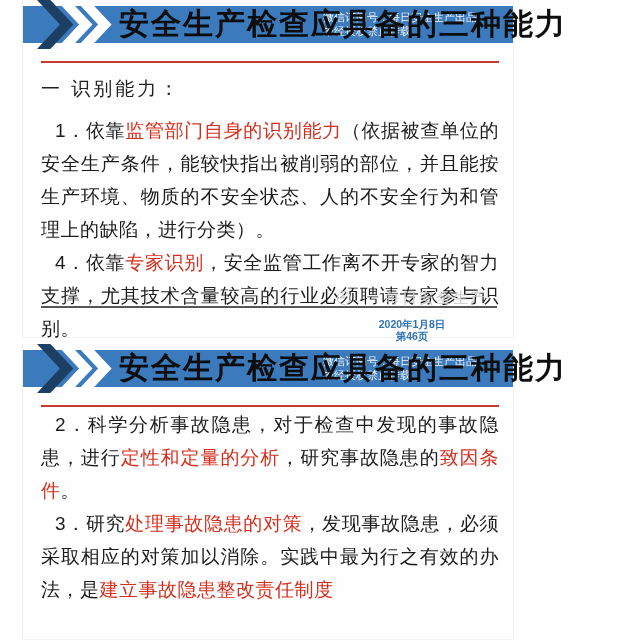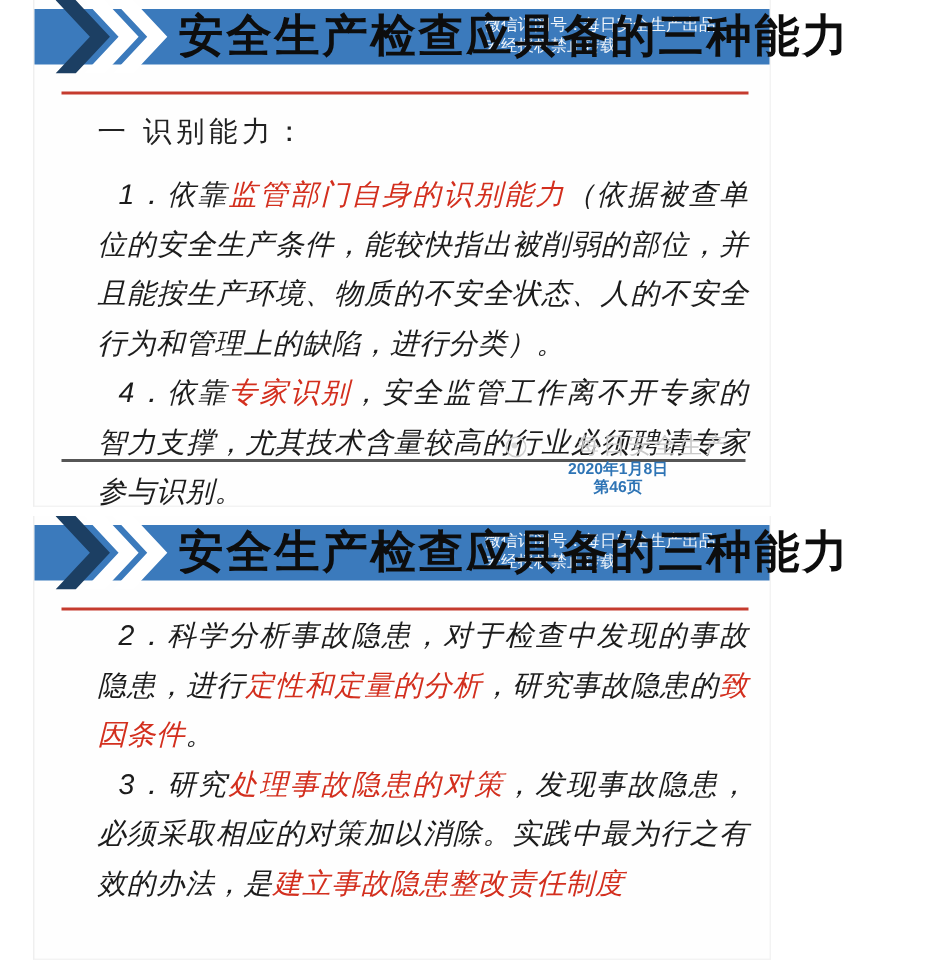--- a/index.html
+++ b/index.html
@@ -38,30 +38,30 @@
     width:185px; text-align:left;
     font-size:11px; line-height:14px; color:rgba(255,255,255,0.93);
   }
   
   .red-line {
     position:absolute; left:18px; right:14px; top:61px;
     border-top:2px solid #c53b2e;
   }
   .content {
     position:absolute; left:18px; right:14px; top:72px;
-    font-size:19px; line-height:33px;margin-left:24px;
+    font-size:19px; line-height:33px;
   }
   #slide2 .content { top:64px; }
   .section-heading {
     font-size:19px; letter-spacing:3px; color:#222;
     margin:0 0 9px 0; font-weight:500;
   }
   .content p {
     margin:0; text-indent:14px; text-align:justify;
-    color:#1c1c1c; letter-spacing:0.5px;font-style:italic;
+    color:#1c1c1c; letter-spacing:0.5px;
   }
   .content p span.red { color:#d32f1e; }
   
   .dark-line {
     position:absolute; left:18px; right:16px; top:306px;
     border-top:2px solid #565656;
   }
   .footer-block {
     position:absolute; right:26px; top:290px; width:150px;
     text-align:center; z-index:2;
@@ -76,21 +76,21 @@
     border:1.5px solid #cfcfcf; box-sizing:border-box; position:relative;
     flex:0 0 auto;
   }
   .brand-logo::after {
     content:""; position:absolute; left:3px; top:3px;
     width:4px; height:4px; border-radius:50%; background:#d8d8d8;
   }
   .footer-date, .footer-page {
     color:#2e74b5; font-size:10.5px; font-weight:bold; line-height:12px;
   }
-  .footer-date { margin-top:1px; }
+  .footer-date { margin-top:12px; }
 </style>
 </head>
 <body>
 
 <section class="slide" id="slide1">
   <div class="slide-inner">
     <div class="bar">
       <svg class="chevrons" viewBox="0 0 90 52" preserveAspectRatio="none">
         <path d="M0,0 L14,0 L38,26 L14,52 L0,52 L24,26 Z" fill="#1c3f63"></path>
         <path d="M20,0 L34,0 L58,26 L34,52 L20,52 L44,26 Z" fill="#ffffff"></path>

